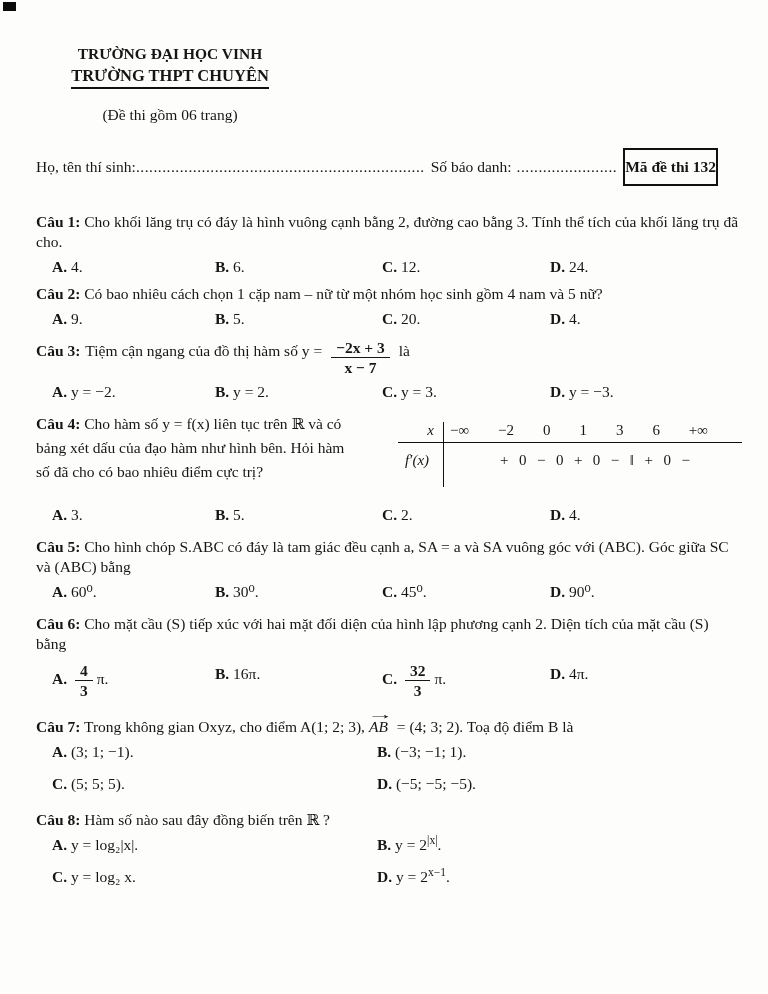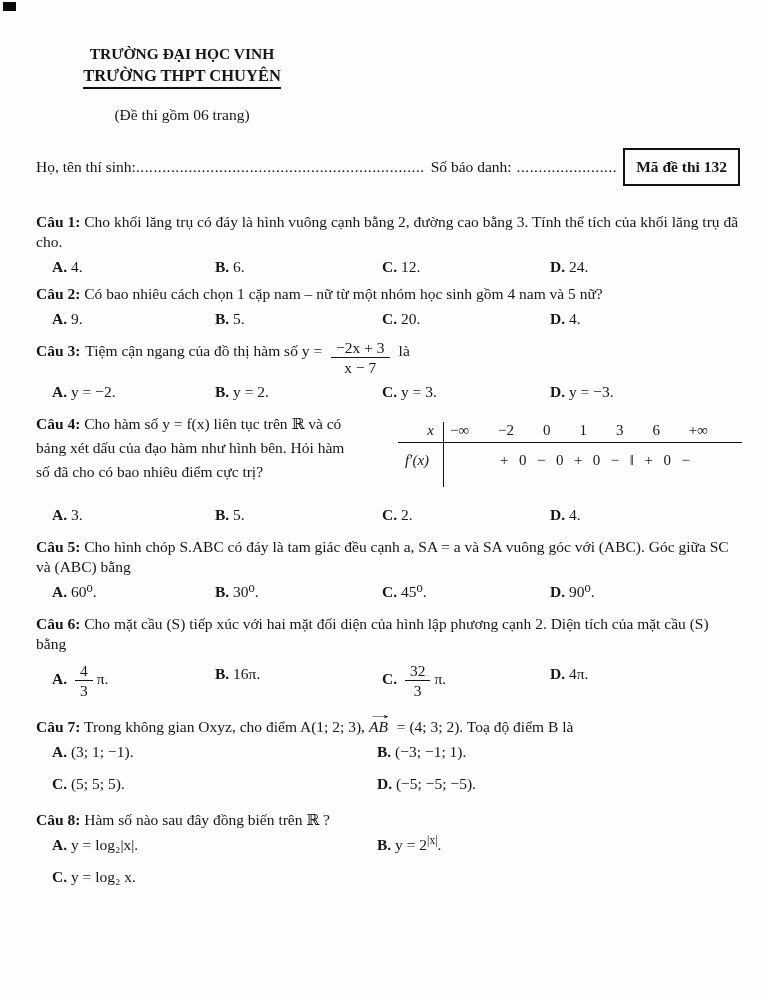--- a/index.html
+++ b/index.html
@@ -4,48 +4,48 @@
 <style>
   html,body { margin:0; padding:0; background:#e8e8e8; }
   .page {
     position:relative; width:768px; height:994px; margin:0 auto;
     background:#fdfdfc; color:#161616; overflow:hidden;
     font-family:"Liberation Serif","DejaVu Serif",serif;
   }
   .scan-mark { position:absolute; top:2px; left:3px; width:13px; height:9px; background:#0a0a0a; }
 
   
-  .header { display:flex; padding:42px 26px 0 36px;margin-left:12px; }
+  .header { display:flex; padding:42px 26px 0 36px; }
   .header-left { width:268px; text-align:center; padding-top:3px; }
   .hl1 { font-weight:bold; font-size:15.5px; }
   .hl2 { font-weight:bold; font-size:16.5px; display:inline-block; border-bottom:2.2px solid #111; padding-bottom:1px; margin-top:3px; }
   .hl3 { font-size:15.5px; margin-top:17px; }
   .header-right { flex:1; text-align:center; }
   .hr1 { font-weight:bold; font-size:16px; }
   .hr2 { font-weight:bold; font-size:15.5px; margin-top:3px; }
   .hr3 { font-weight:bold; font-size:15.5px; margin-top:2px; }
   .hr4 { font-weight:bold; font-style:italic; font-size:15px; margin-top:2px; }
 
   
   .student-row { display:flex; align-items:center; margin:24px 24px 0 36px; font-size:15.5px; white-space:nowrap; }
   .dots { letter-spacing:0.5px; overflow:hidden; }
-  .exam-code-box { border:2.2px solid #111; padding:8px 11px; font-weight:bold; font-size:15.5px; margin-left:6px; }
+  .exam-code-box { border:2.2px solid #111; padding:8px 0; font-weight:bold; font-size:15.5px; margin-left:6px; }
 
   
   .questions { margin:26px 26px 0 36px; font-size:15.5px; }
   .question { margin-top:5px; }
   .qtext { line-height:20px; }
   .qlabel { font-weight:bold; }
   .opt-row { display:grid; grid-template-columns:163px 167px 168px auto; padding-left:16px; margin:3px 0 5px 0; line-height:24px; }
   .opt-row.two-col { grid-template-columns:325px auto; row-gap:8px; }
   .opt { white-space:nowrap; }
   .opt-label { font-weight:bold; }
   sup { font-size:11.5px; line-height:0; }
 
-  .frac { display:inline-block; vertical-align:middle; text-align:center; line-height:1.12; margin:0 4px; }
+  .frac { display:inline-block; vertical-align:middle; text-align:center; line-height:1.12; margin:0 4px;font-weight:bold; }
   .frac .num { display:block; border-bottom:1.5px solid #161616; padding:0 5px 1px 5px; }
   .frac .den { display:block; padding-top:1px; }
 
   .q3-line { display:flex; align-items:flex-start; gap:5px; line-height:24px; margin-top:6px; }
 
   
   .q4-wrap { display:flex; margin-top:6px;gap:34px; }
   .q4-text { width:318px; line-height:24px; }
   .q4-right { flex:1; padding:10px 0 0 10px; }
   .bxd { display:grid; grid-template-columns:46px 1fr; font-size:15px; }
@@ -198,17 +198,18 @@
         <span class="opt"><span class="opt-label">D.</span> <span>(−5; −5; −5).</span></span>
       </div>
     </div>
 
     <div class="question mt14">
       <div class="qtext"><span class="qlabel">Câu 8:</span> <span>Hàm số nào sau đây đồng biến trên ℝ ?</span></div>
       <div class="opt-row two-col">
         <span class="opt"><span class="opt-label">A.</span> <span>y = log₂|x|.</span></span>
         <span class="opt"><span class="opt-label">B.</span> <span><span>y = 2</span><sup>|x|</sup><span>.</span></span></span>
         <span class="opt"><span class="opt-label">C.</span> <span>y = log₂ x.</span></span>
+        <span class="opt"><span class="opt-label">D.</span> <span><span>y = 2</span><sup>x−1</sup><span>.</span></span></span>
       </div>
     </div>
 
   </div>
 </div>
 
 </body></html>

